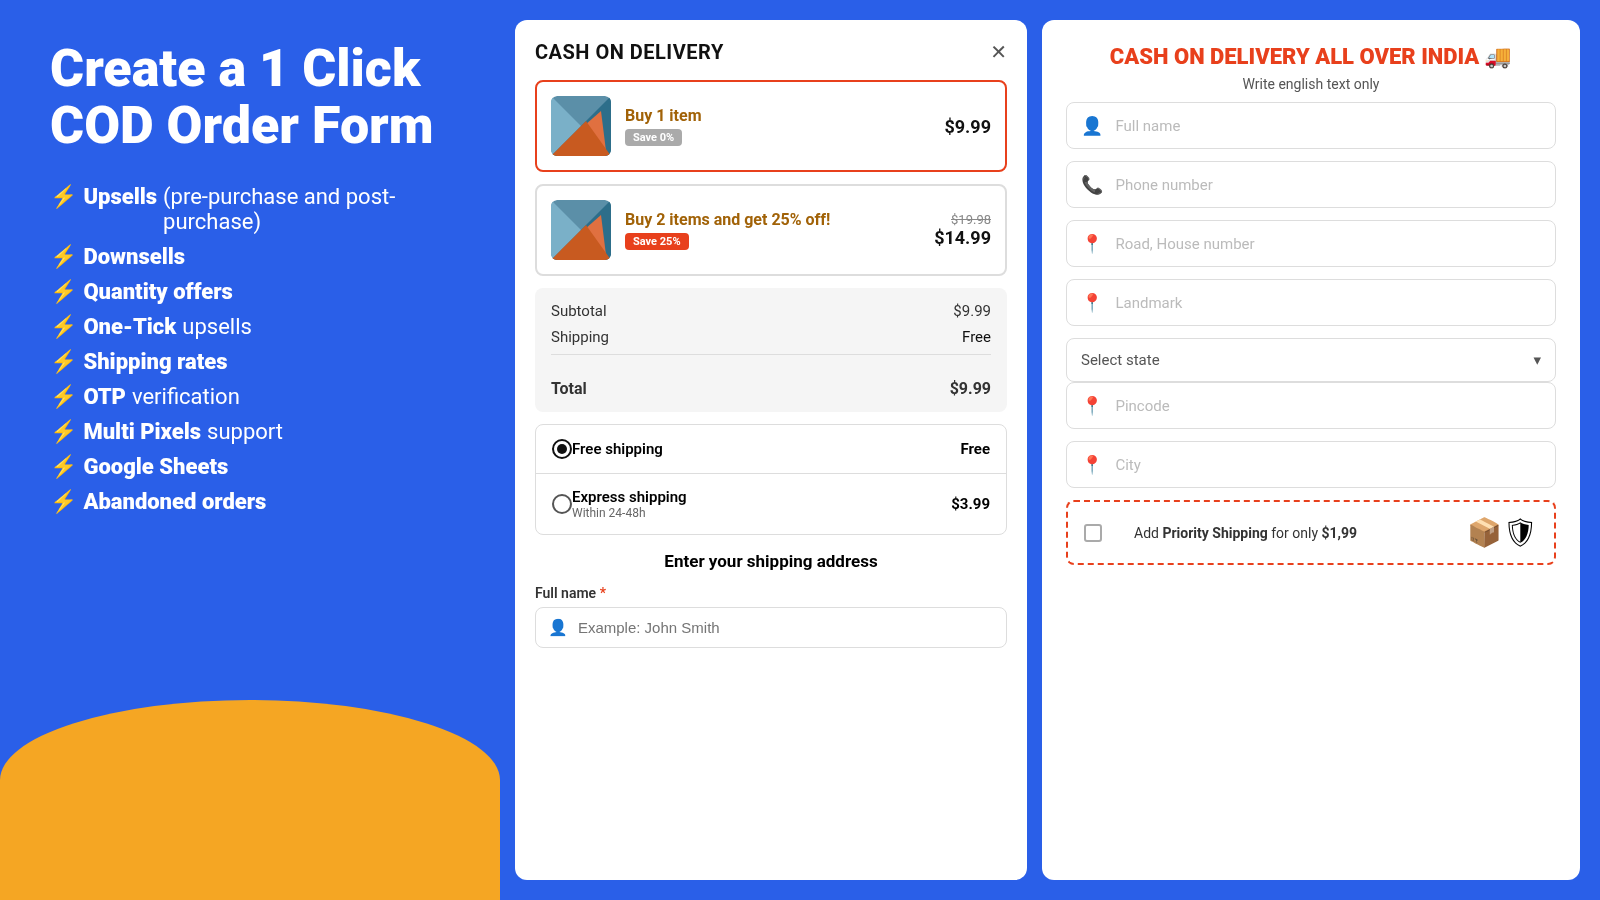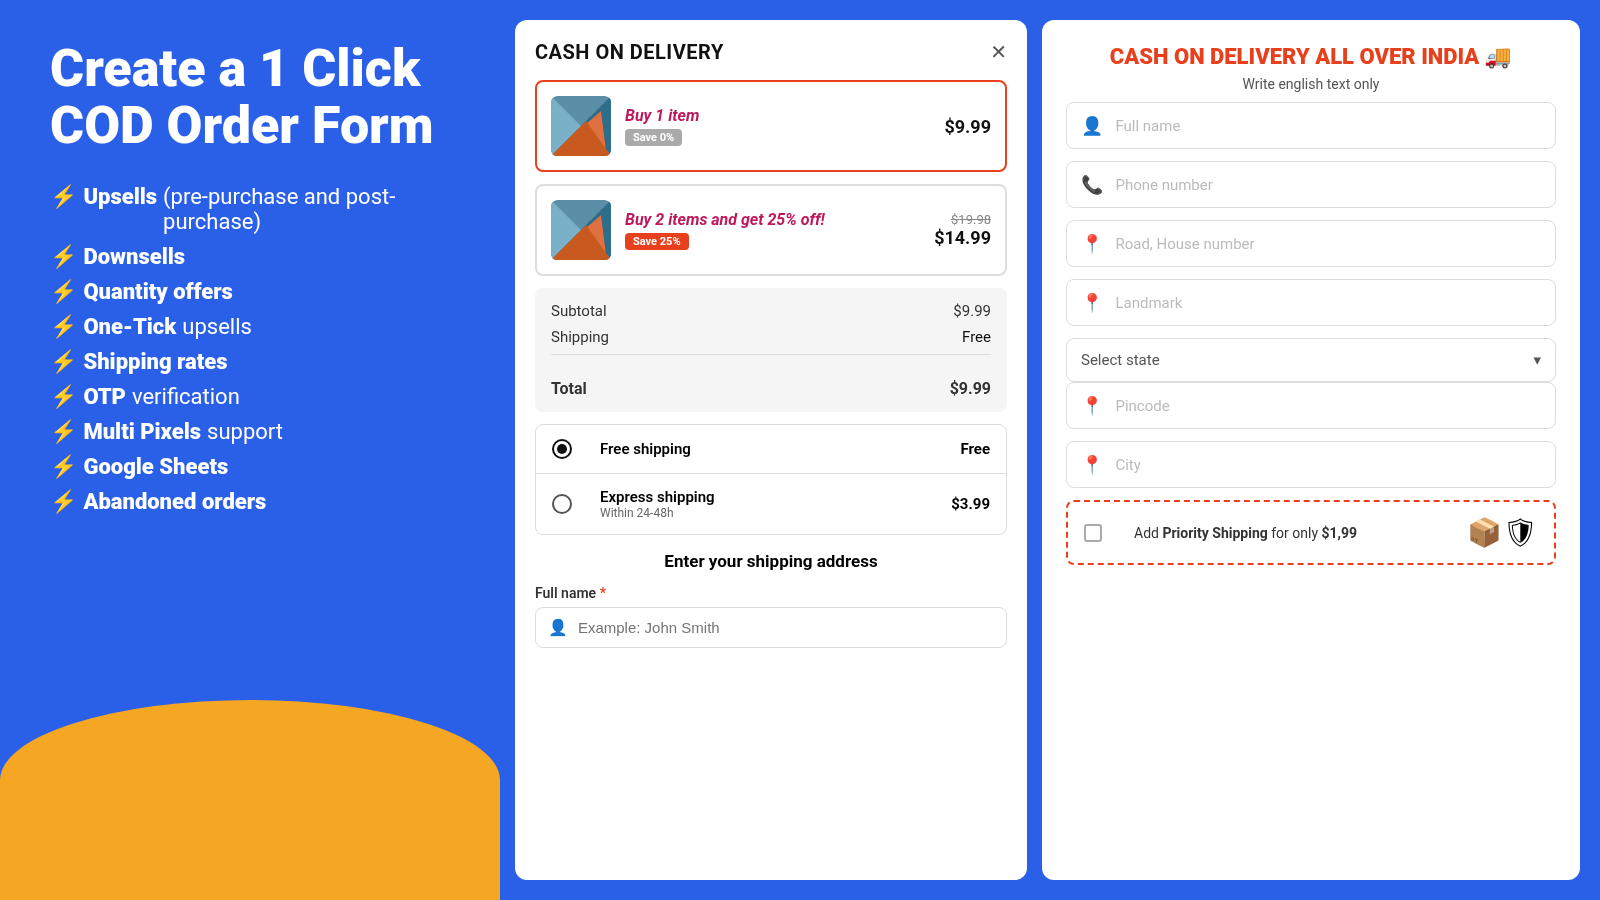--- a/index.html
+++ b/index.html
@@ -122,22 +122,21 @@
     .pillow-svg {
       width: 60px;
       height: 60px;
     }
     .product-info {
       flex: 1;
     }
     .product-title {
       font-size: 16px;
       font-weight: 700;
-      color: #be185d;
-      font-style: italic;
+      color: #a16207;
     }
     .save-badge {
       display: inline-block;
       background: #aaa;
       color: white;
       font-size: 11px;
       font-weight: 700;
       padding: 2px 8px;
       border-radius: 4px;
       margin-top: 4px;
@@ -187,21 +186,21 @@
     .shipping-options {
       border: 1px solid #ddd;
       border-radius: 8px;
       margin-bottom: 16px;
       overflow: hidden;
     }
     .shipping-option {
       display: flex;
       align-items: center;
       padding: 14px 16px;
-      gap: 28px;
+      gap: 0;
       border-bottom: 1px solid #ddd;
     }
     .shipping-option:last-child { border-bottom: none; }
     .radio-btn {
       width: 20px;
       height: 20px;
       border-radius: 50%;
       border: 2px solid #555;
       flex-shrink: 0;
       display: flex;

